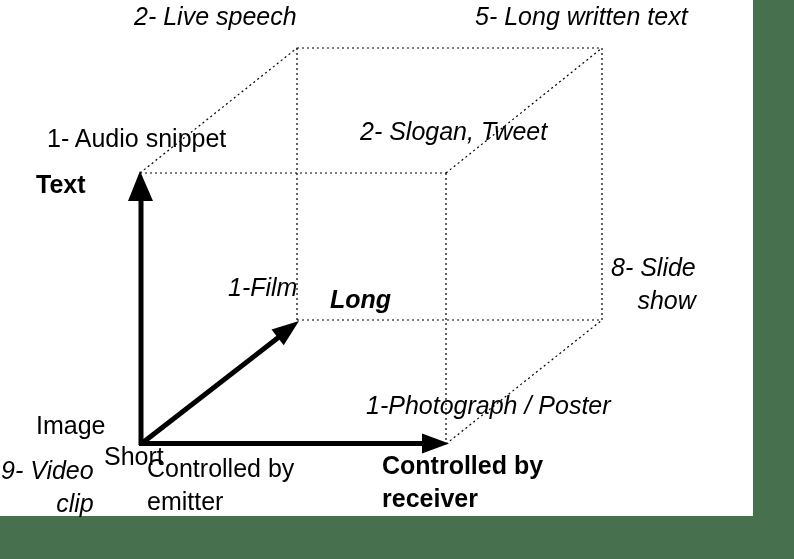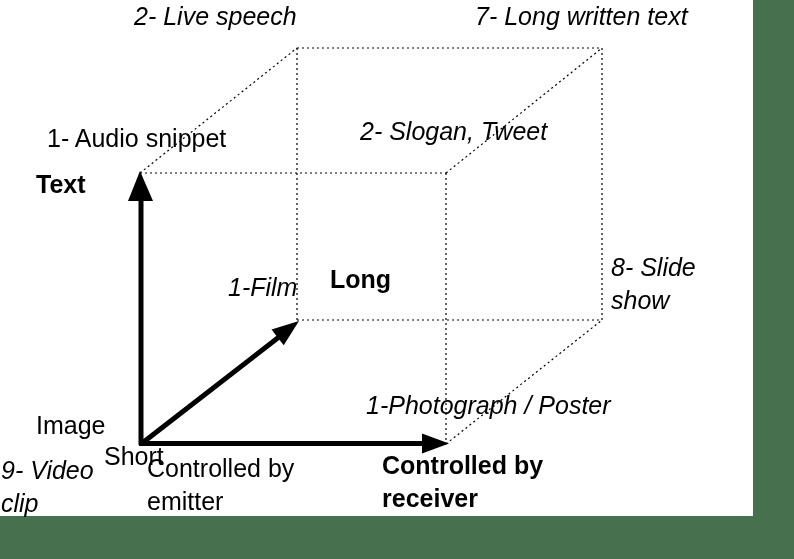--- a/index.html
+++ b/index.html
@@ -21,21 +21,21 @@
 
   .cube-svg { position: absolute; left: 0; top: 0; }
 
   .label {
     position: absolute;
     font-size: 25px;
     line-height: 33px;
     white-space: pre-line;
     color: #000;
   }
-  .italic { font-style: italic; }
+  .italic { font-style: italic; text-align: right; }
   .bold   { font-weight: bold; }
 
   .dotted { stroke: #000; stroke-width: 1.2; stroke-dasharray: 2 3; fill: none; }
   .axis   { stroke: #000; stroke-width: 5; fill: none; }
   .head   { fill: #000; stroke: none; }
 </style>
 </head>
 <body>
 
 <div class="stage">
@@ -60,41 +60,41 @@
 
     <line class="axis" x1="139" y1="443.5" x2="424" y2="443.5"></line>
     <polygon class="head" points="449,443.5 422,433.5 422,453.5"></polygon>
 
     <line class="axis" x1="141" y1="444" x2="279" y2="337"></line>
     <polygon class="head" points="299,321 283.7,345.3 271.5,329.5"></polygon>
   </svg>
 
   <div class="label italic" style="left:134px; top:0;">2- Live speech</div>
 
-  <div class="label italic" style="left:475px; top:0;">7- Long written text</div>
+  <div class="label italic" style="left:475px; top:0;">5- Long written text</div>
 
   <div class="label" style="left:47px; top:122px;">1- Audio snippet</div>
 
   <div class="label italic" style="left:360px; top:115px;">2- Slogan, Tweet</div>
 
   <div class="label italic" style="left:212px; top:271px;margin-left:16px;">1-Film</div>
 
   <div class="label italic" style="left:611px; top:251px;">8- Slide
 show</div>
 
   <div class="label italic" style="left:366px; top:389px;">1-Photograph / Poster</div>
 
   <div class="label italic" style="left:1px; top:454px;">9- Video
 clip</div>
 
   <div class="label bold" style="left:36px; top:168px;">Text</div>
 
   <div class="label" style="left:36px; top:409px;">Image</div>
 
-  <div class="label bold" style="left:330px; top:263px;">Long</div>
+  <div class="label bold" style="left:330px; top:283px;font-style:italic;">Long</div>
 
   <div class="label" style="left:85px; top:440px;margin-left:19px;">Short</div>
 
   <div class="label" style="left:147px; top:452px;">Controlled by
 emitter</div>
 
   <div class="label bold" style="left:382px; top:449px;">Controlled by
 receiver</div>
 
 </div>

